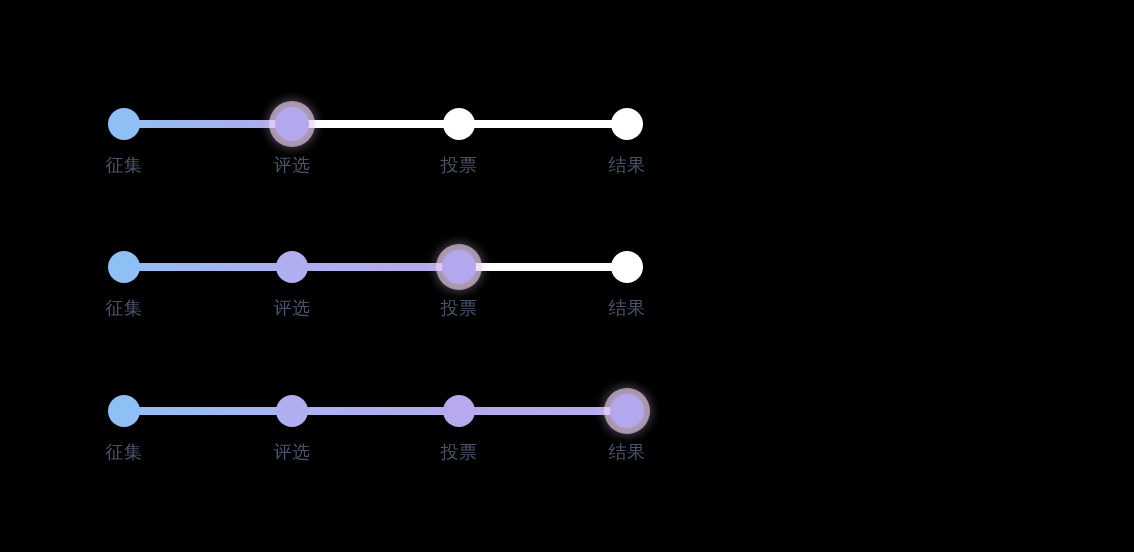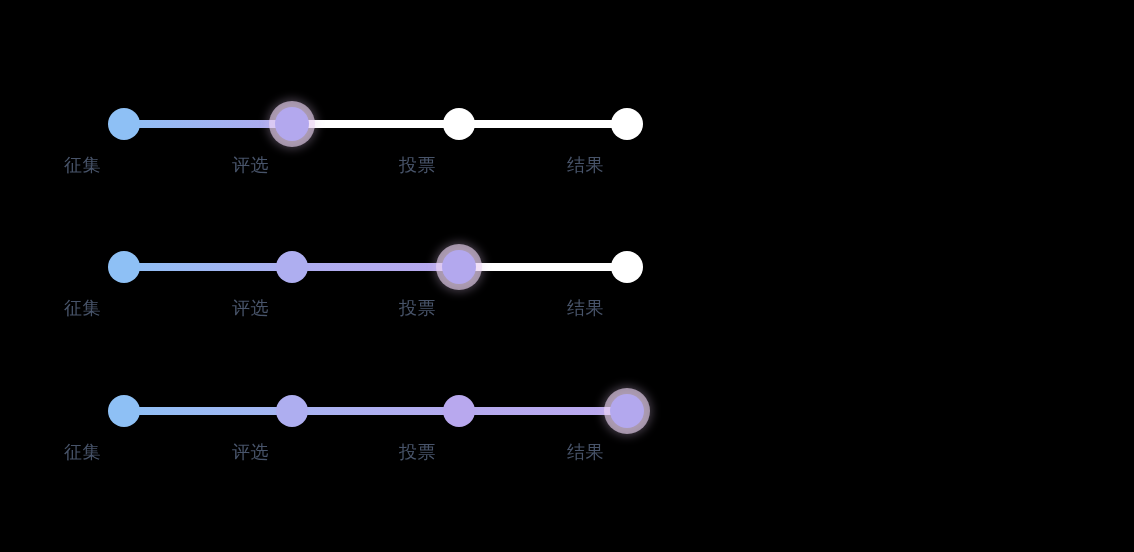--- a/index.html
+++ b/index.html
@@ -75,20 +75,21 @@
   .dot.is-pending {
     background: #ffffff;
   }
 
   
   .label {
     position: absolute;
     top: 79px;
     width: 120px;
     margin-left: -60px;
+    text-align: center;
     font-size: 18px;
     line-height: 24px;
     color: #48546a;
     letter-spacing: 0.5px;
     white-space: nowrap;
     -webkit-font-smoothing: antialiased;
   }
 </style>
 </head>
 <body>

